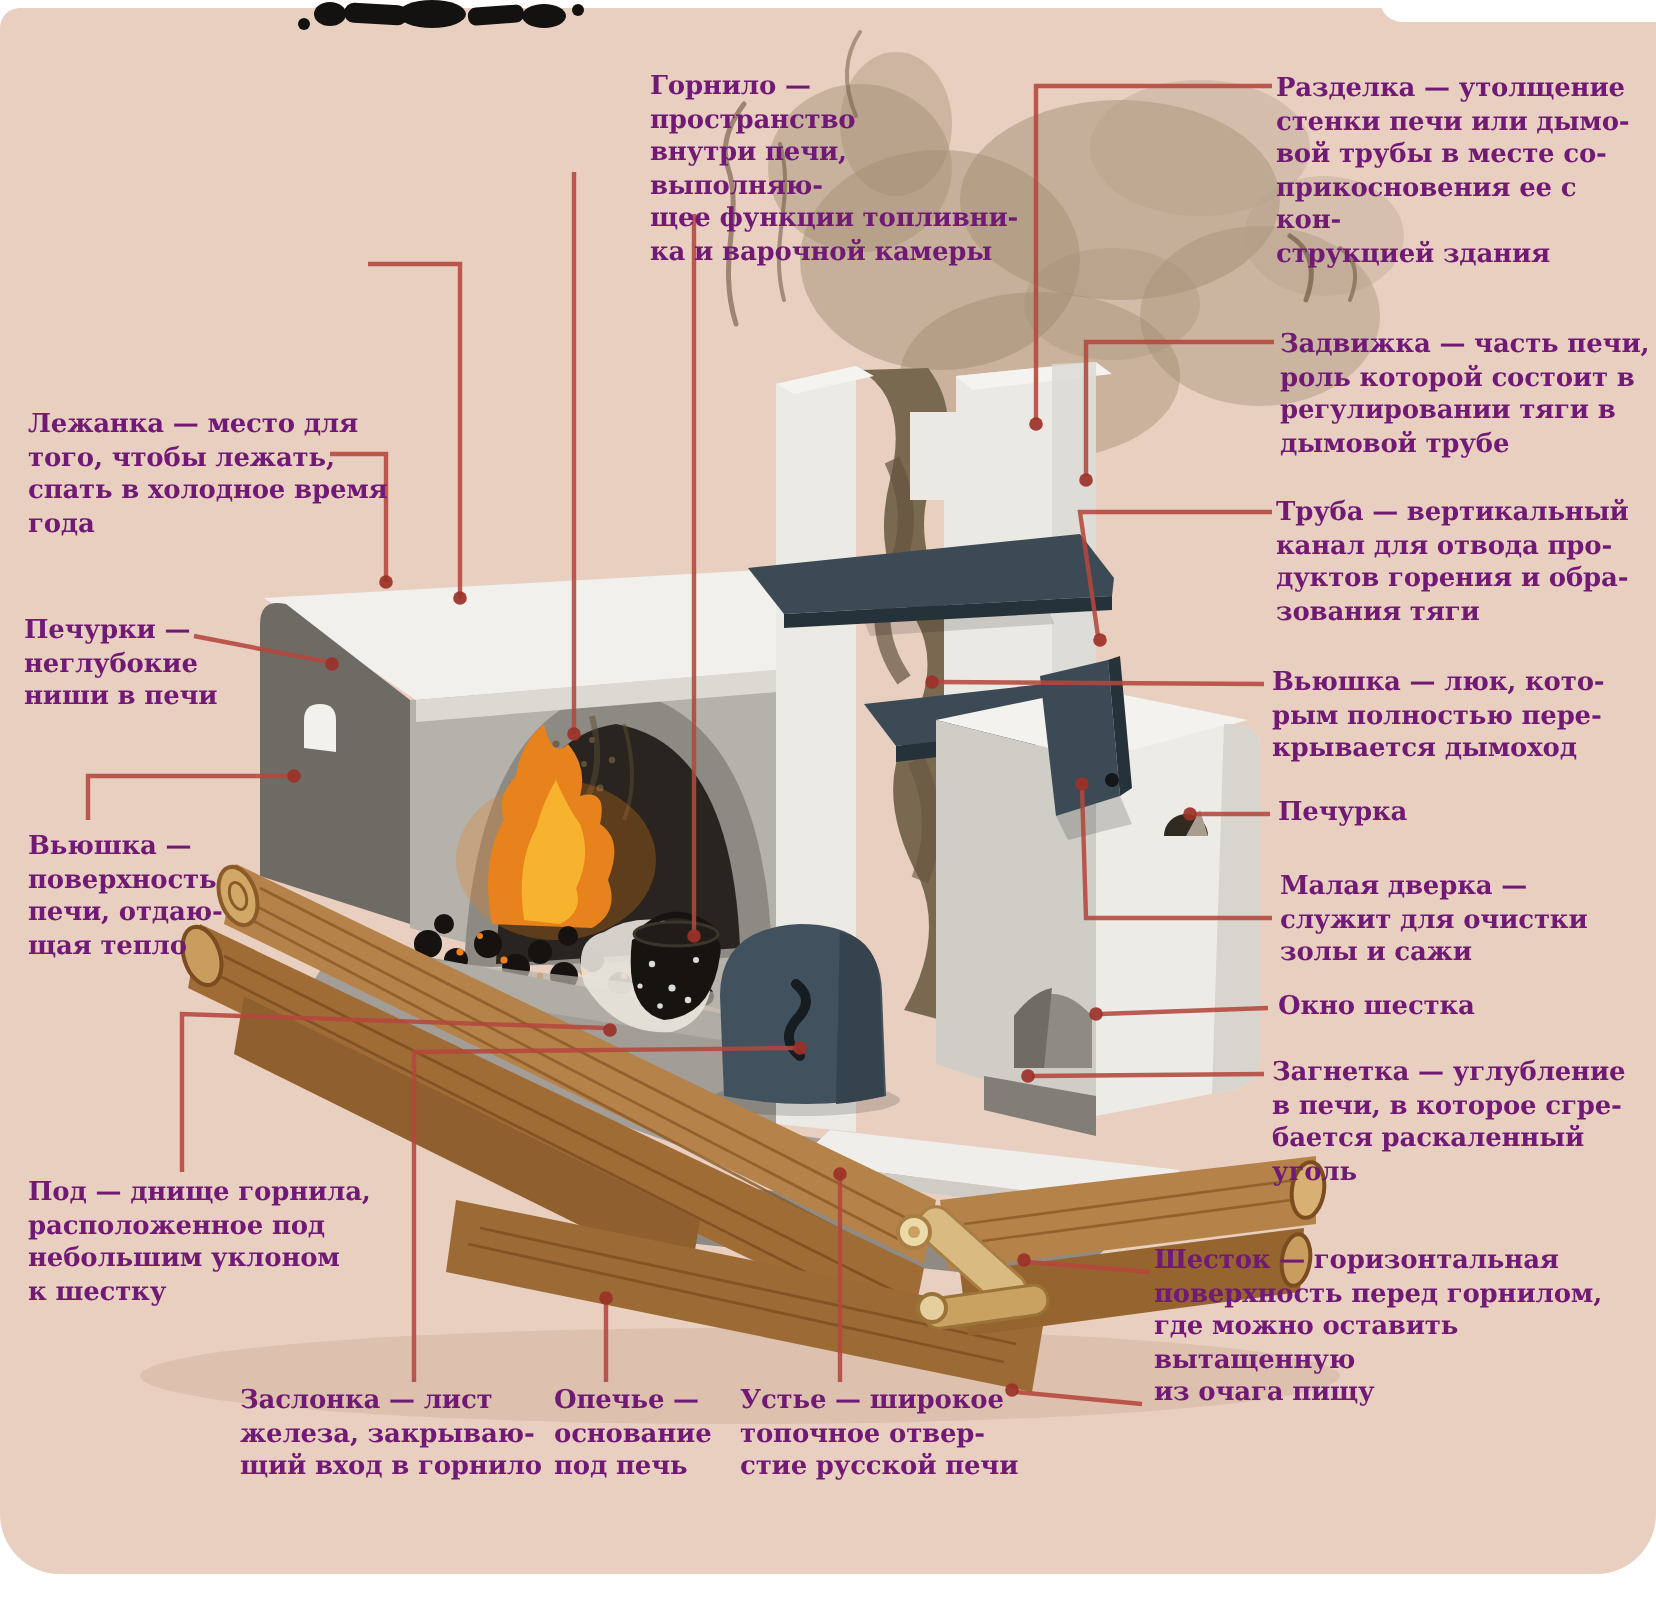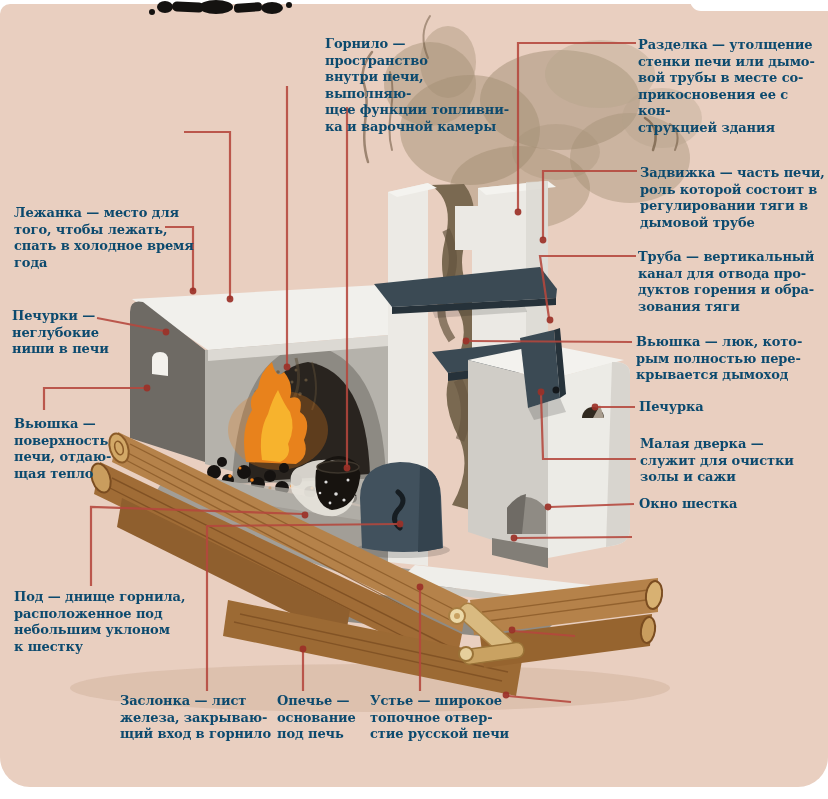--- a/index.html
+++ b/index.html
@@ -3,21 +3,21 @@
 <meta charset="utf-8">
 <style>
   html,body{margin:0;padding:0;background:#ffffff;}
   .stage{position:relative;width:828px;height:799px;background:#ffffff;overflow:hidden;
          font-family:"DejaVu Serif", serif;}
   .panel{position:absolute;left:0;top:4px;width:828px;height:783px;background:#e9cfc0;
          border-radius:10px 2px 30px 30px;}
   .notch{position:absolute;right:0;top:0;width:138px;height:11px;background:#ffffff;
          border-radius:0 0 0 12px;}
   .art{position:absolute;left:0;top:0;width:828px;height:799px;}
-  .lbl{position:absolute;font-weight:700;font-size:13px;line-height:16.5px;color:#0c4a6e;
+  .lbl{position:absolute;font-weight:700;font-size:13px;line-height:16.5px;color:#701a75;
        white-space:pre-line;letter-spacing:-0.1px;}
 </style>
 </head>
 <body>
 
 <div class="stage">
   <div class="panel"></div>
   <div class="notch"></div>
 
   <svg class="art" viewBox="0 0 828 799">
@@ -322,24 +322,32 @@
 крывается дымоход</div>
   <div class="lbl" style="left:639px;top:399px;width:120px">Печурка</div>
   <div class="lbl" style="left:14px;top:416px;width:125px">Вьюшка —
 поверхность
 печи, отдаю-
 щая тепло</div>
   <div class="lbl" style="left:640px;top:436px;width:165px">Малая дверка —
 служит для очистки
 золы и сажи</div>
   <div class="lbl" style="left:639px;top:496px;width:150px">Окно шестка</div>
+  <div class="lbl" style="left:636px;top:529px;width:185px">Загнетка — углубление
+в печи, в которое сгре-
+бается раскаленный
+уголь</div>
   <div class="lbl" style="left:14px;top:589px;width:185px">Под — днище горнила,
 расположенное под
 небольшим уклоном
 к шестку</div>
+  <div class="lbl" style="left:577px;top:623px;width:248px">Шесток — горизонтальная
+поверхность перед горнилом,
+где можно оставить вытащенную
+из очага пищу</div>
   <div class="lbl" style="left:120px;top:693px;width:160px">Заслонка — лист
 железа, закрываю-
 щий вход в горнило</div>
   <div class="lbl" style="left:277px;top:693px;width:100px">Опечье —
 основание
 под печь</div>
   <div class="lbl" style="left:370px;top:693px;width:150px">Устье — широкое
 топочное отвер-
 стие русской печи</div>
 </div>

